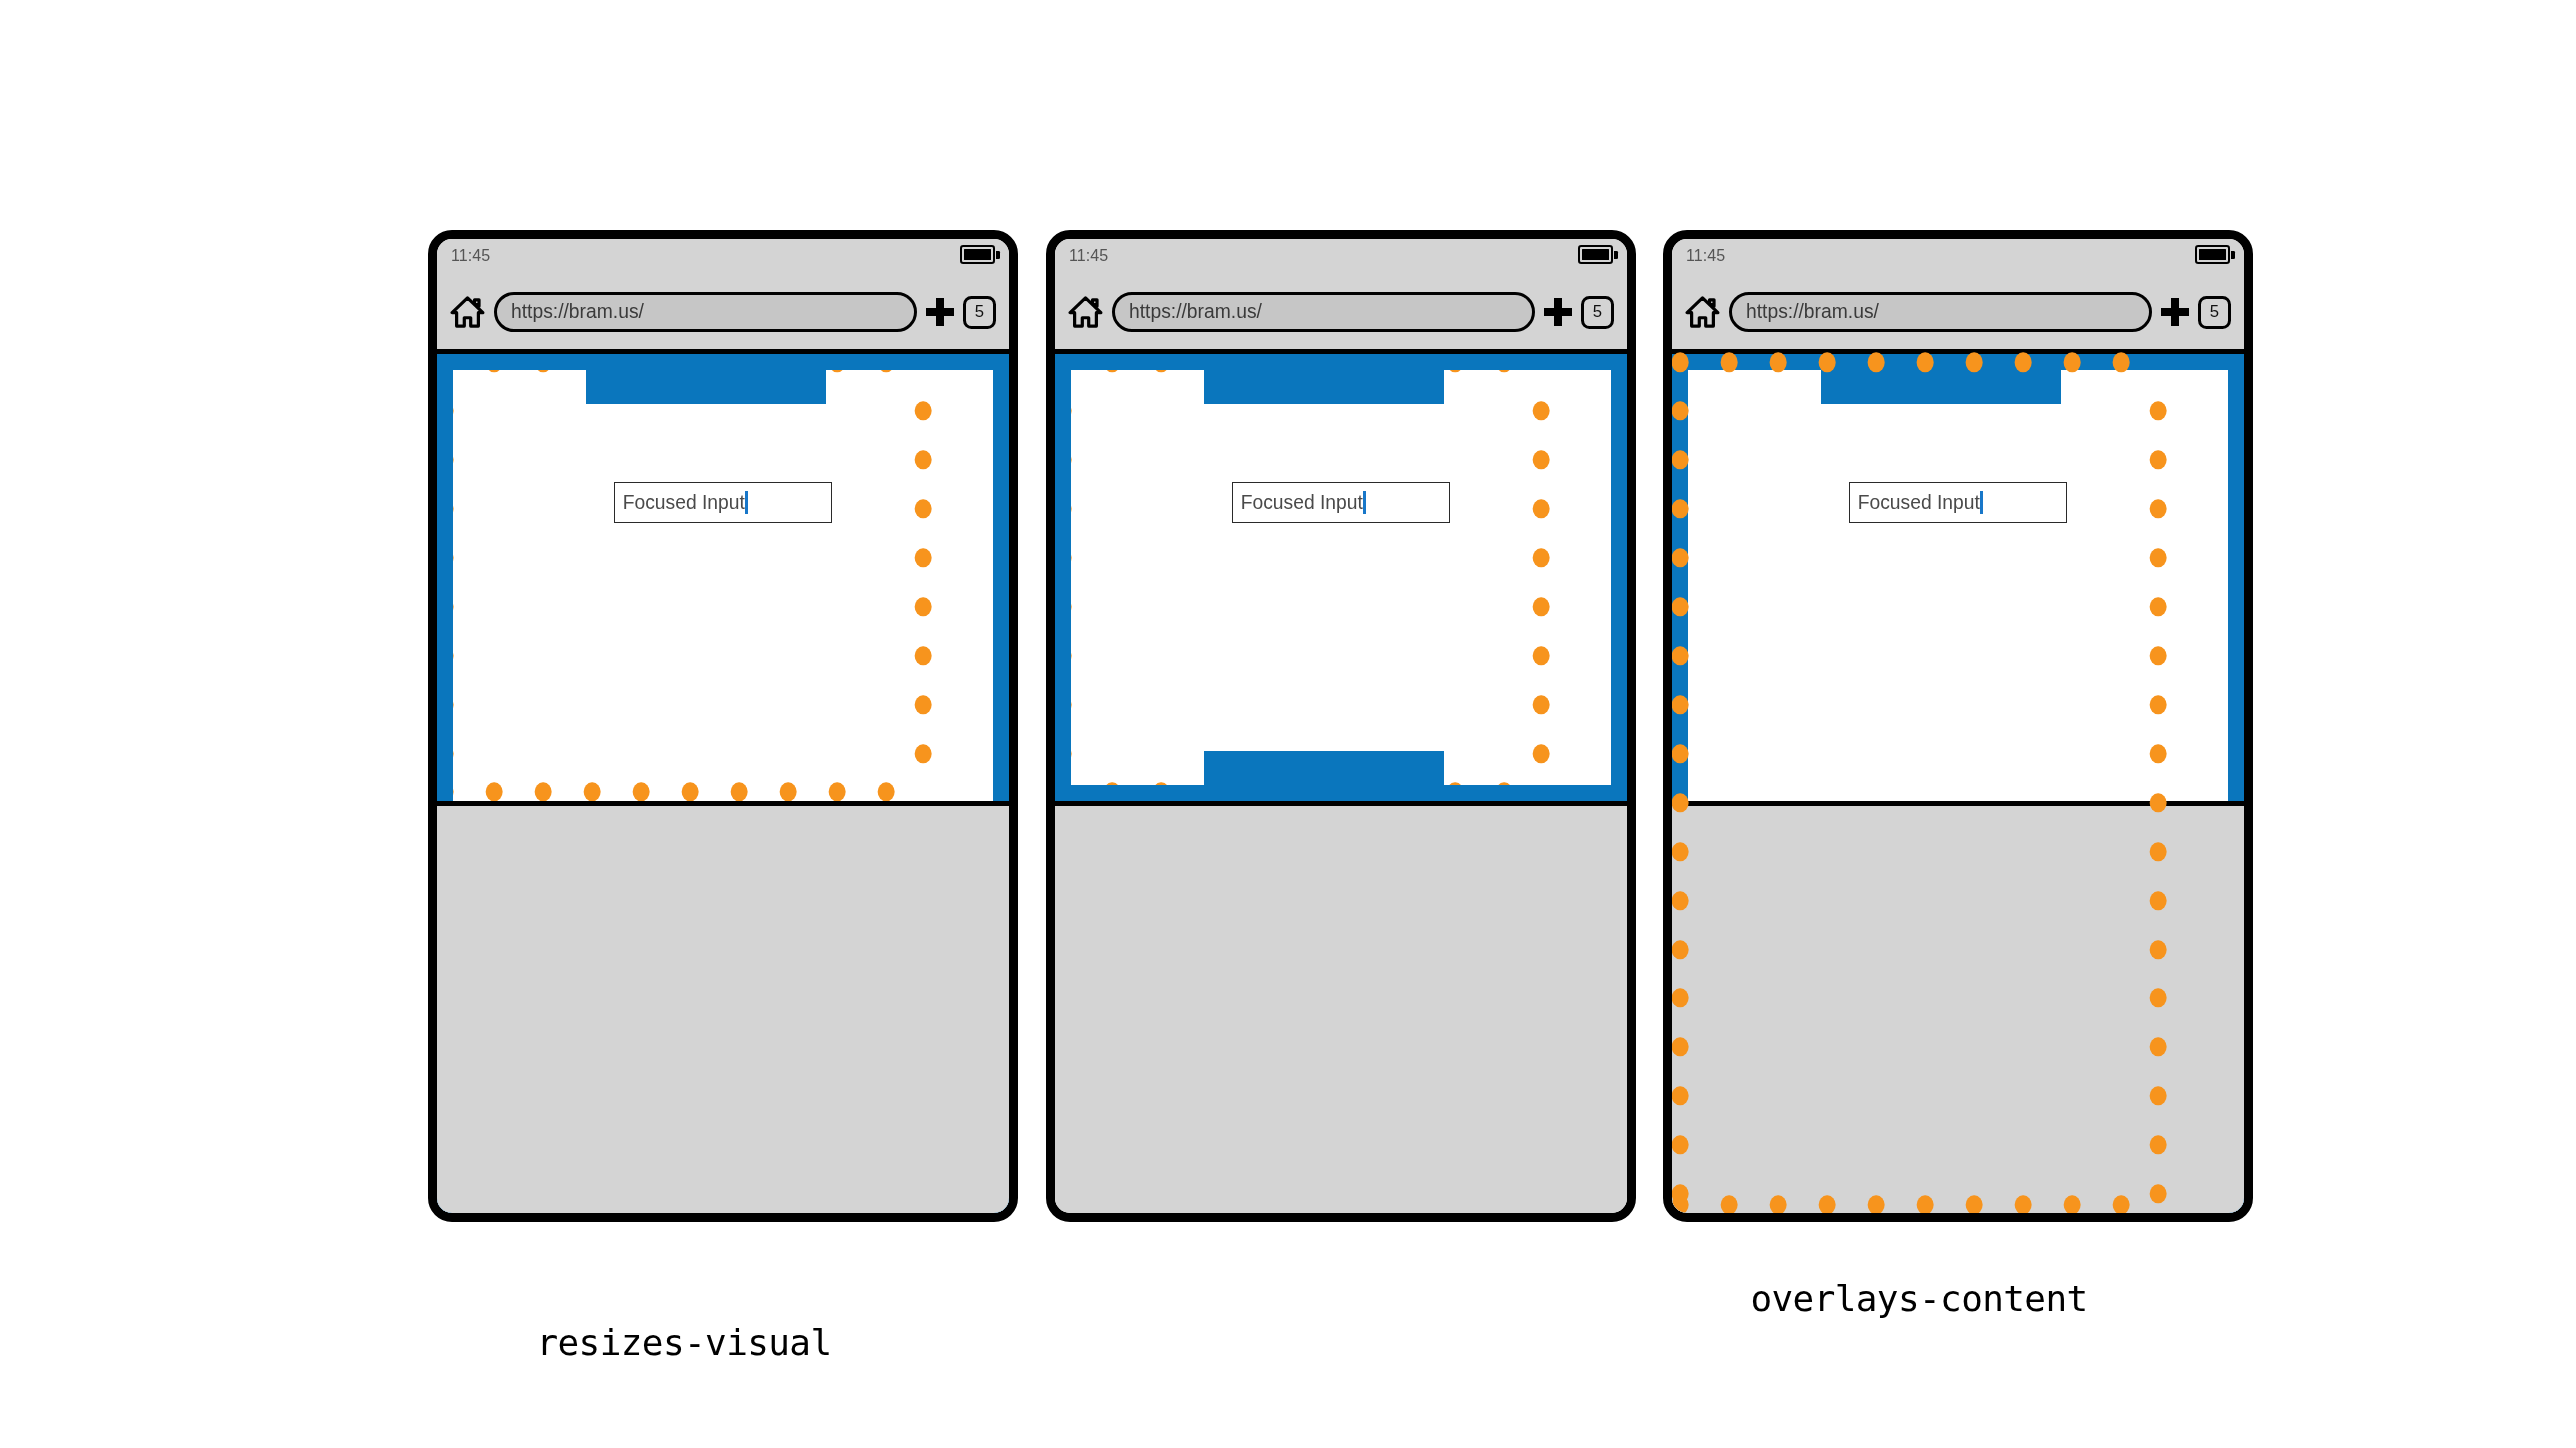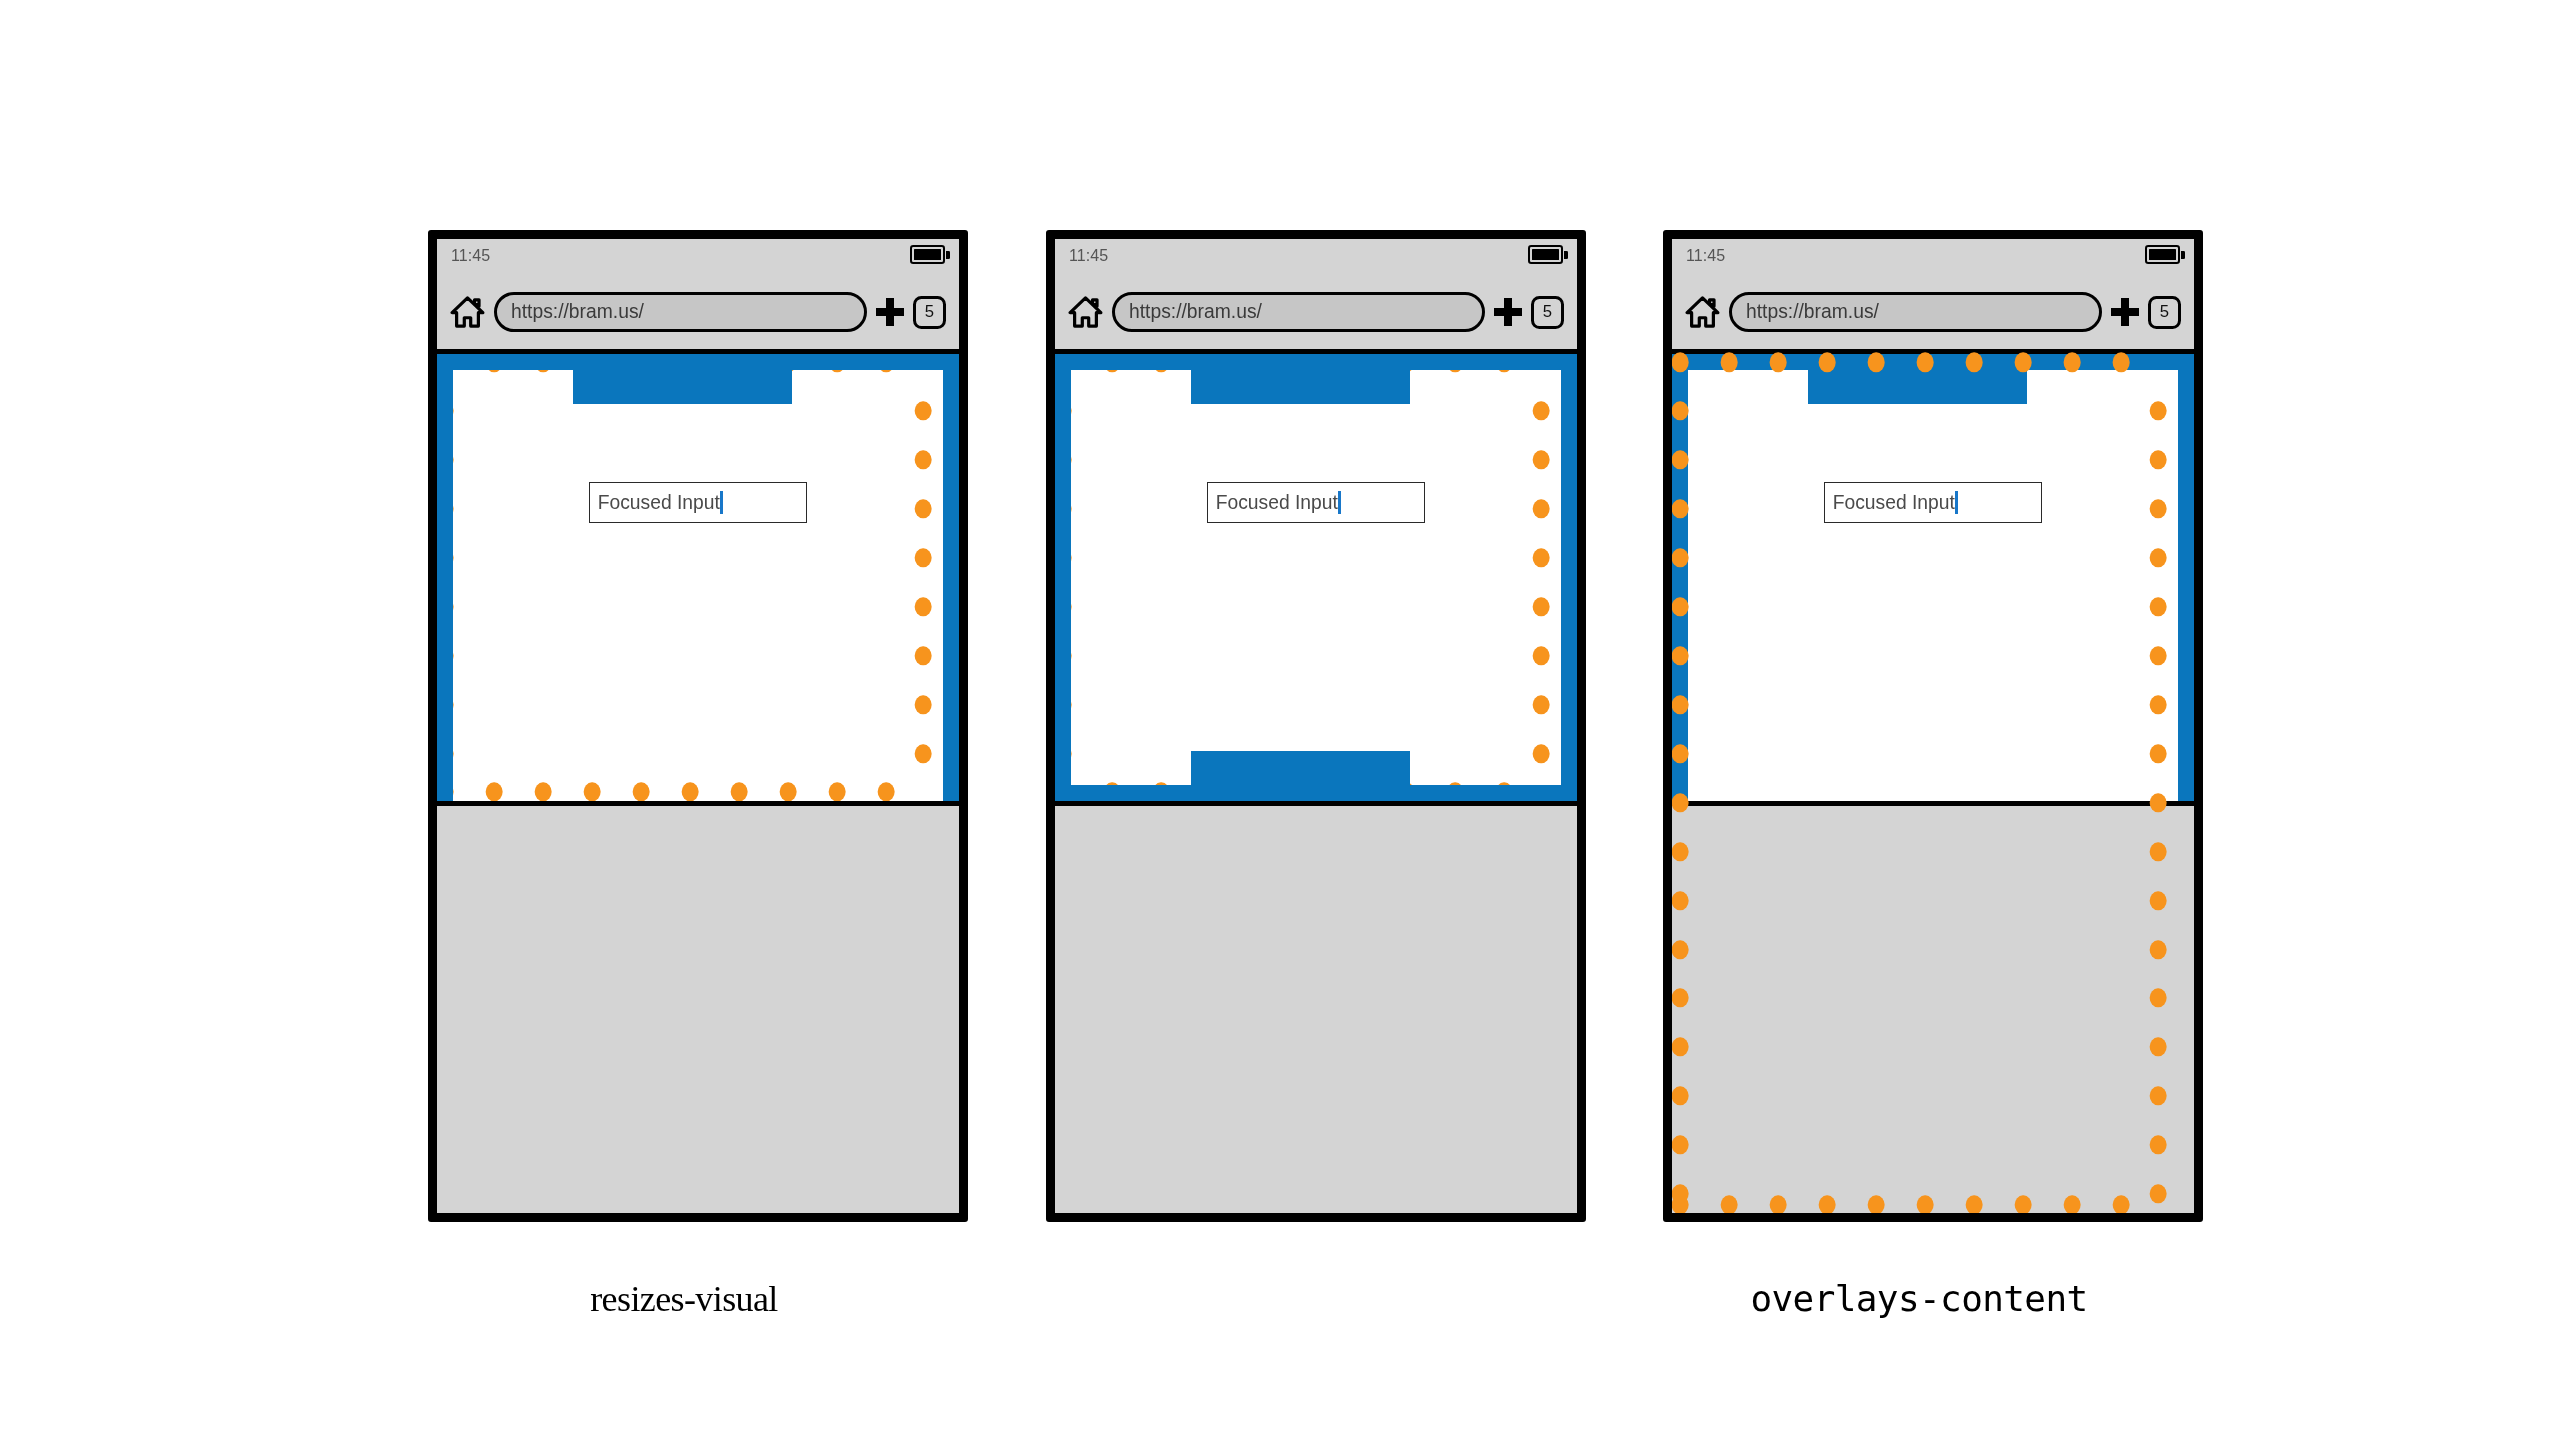--- a/index.html
+++ b/index.html
@@ -7,23 +7,23 @@
     width: 2576px; height: 1449px;
     background: #ffffff;
     font-family: "Liberation Sans", sans-serif;
     overflow: hidden;
   }
   #stage { position: relative; width: 2576px; height: 1449px; }
 
   
   .phone {
     position: absolute;
-    width: 540px; height: 992px;
+    width: 590px; height: 992px;
     border: 9px solid #000000;
-    border-radius: 3px;
+    border-radius: 24px;
     background: #ffffff;
     overflow: hidden;
   }
   .phone-inner { position: relative; width: 100%; height: 100%; overflow: hidden; }
 
   
   .chrome {
     position: absolute; top: 0; left: 0; right: 0;
     height: 115px;
     background: #d4d4d4;
@@ -229,21 +229,21 @@
           <div class="dot" style="left: 486px; top: 302px;"></div>
           <div class="dot" style="left: 8.4px; top: 351px;"></div>
           <div class="dot" style="left: 486px; top: 351px;"></div>
           <div class="dot" style="left: 8.4px; top: 400px;"></div>
           <div class="dot" style="left: 486px; top: 400px;"></div>
         </div>
 
       <div class="keyboard" style="height:412px;"></div>
     </div>
   </div>
-  <div class="caption" style="left:428px; top:1278px; width:512px;font-family:Liberation Serif, serif;">resizes-visual</div>
+  <div class="caption" style="left:428px; top:1322px; width:512px;">resizes-visual</div>
 
   <div class="phone" style="left:1046px; top:230px;">
     <div class="phone-inner">
 
       <div class="chrome">
         <div class="status-row">
           <div class="clock">11:45</div>
           <div class="battery"></div>
         </div>
         <div class="toolbar">

